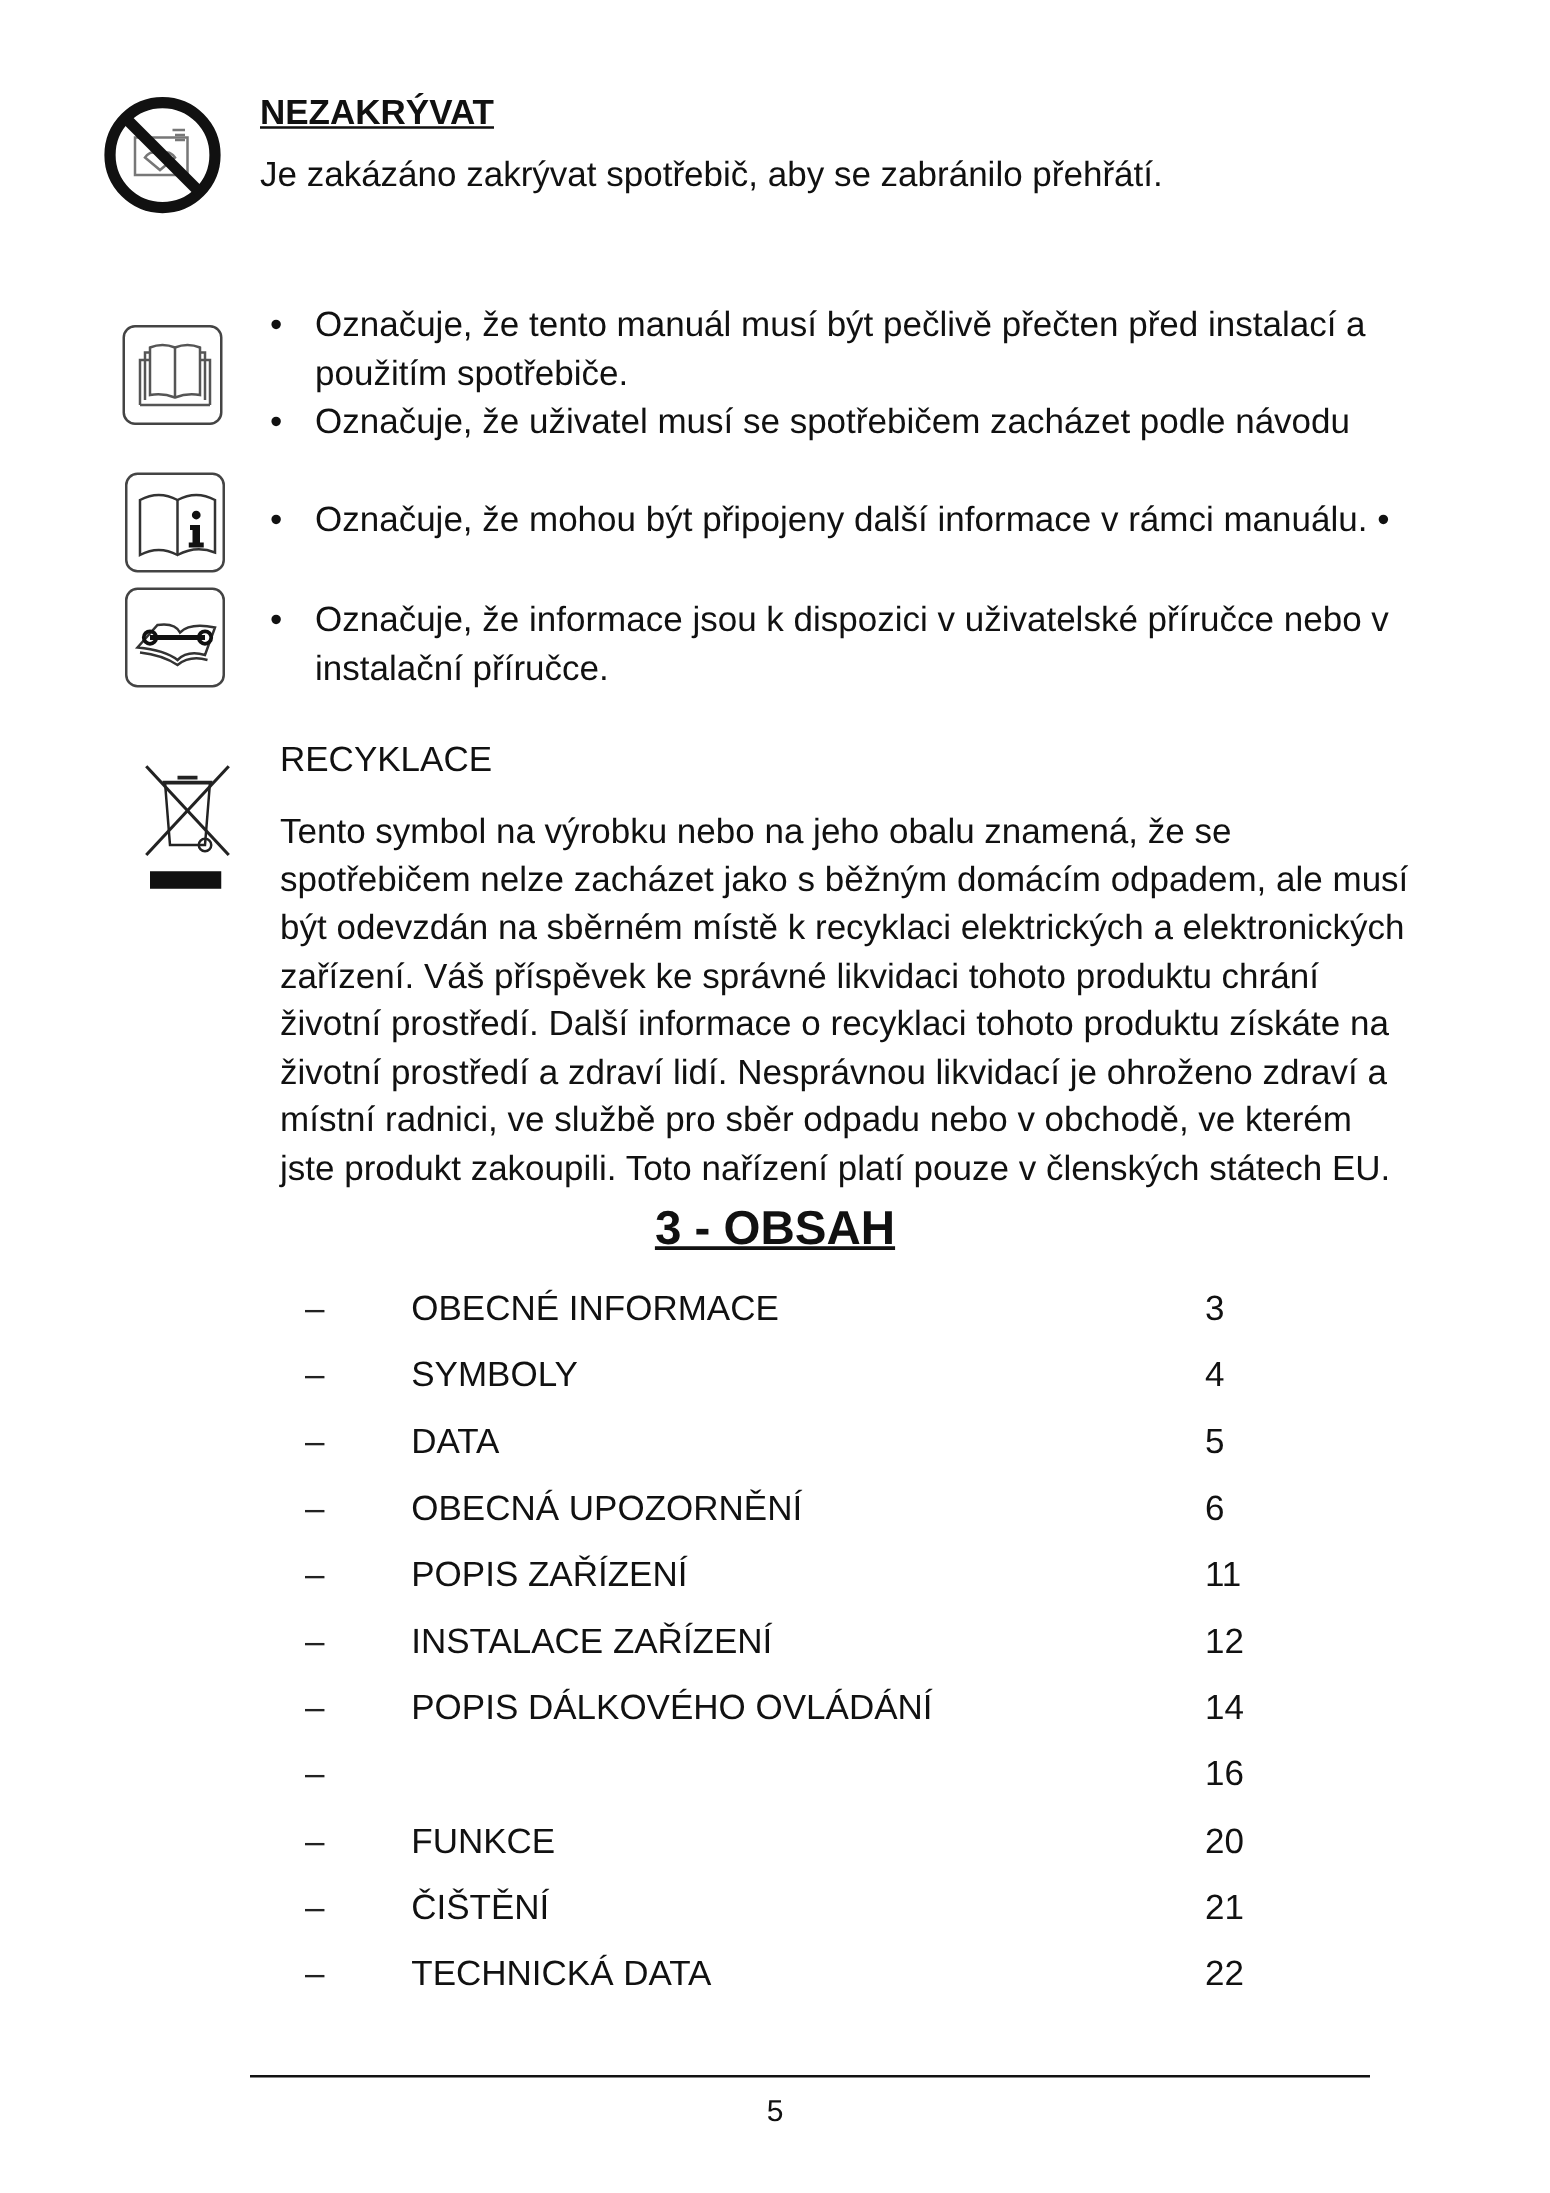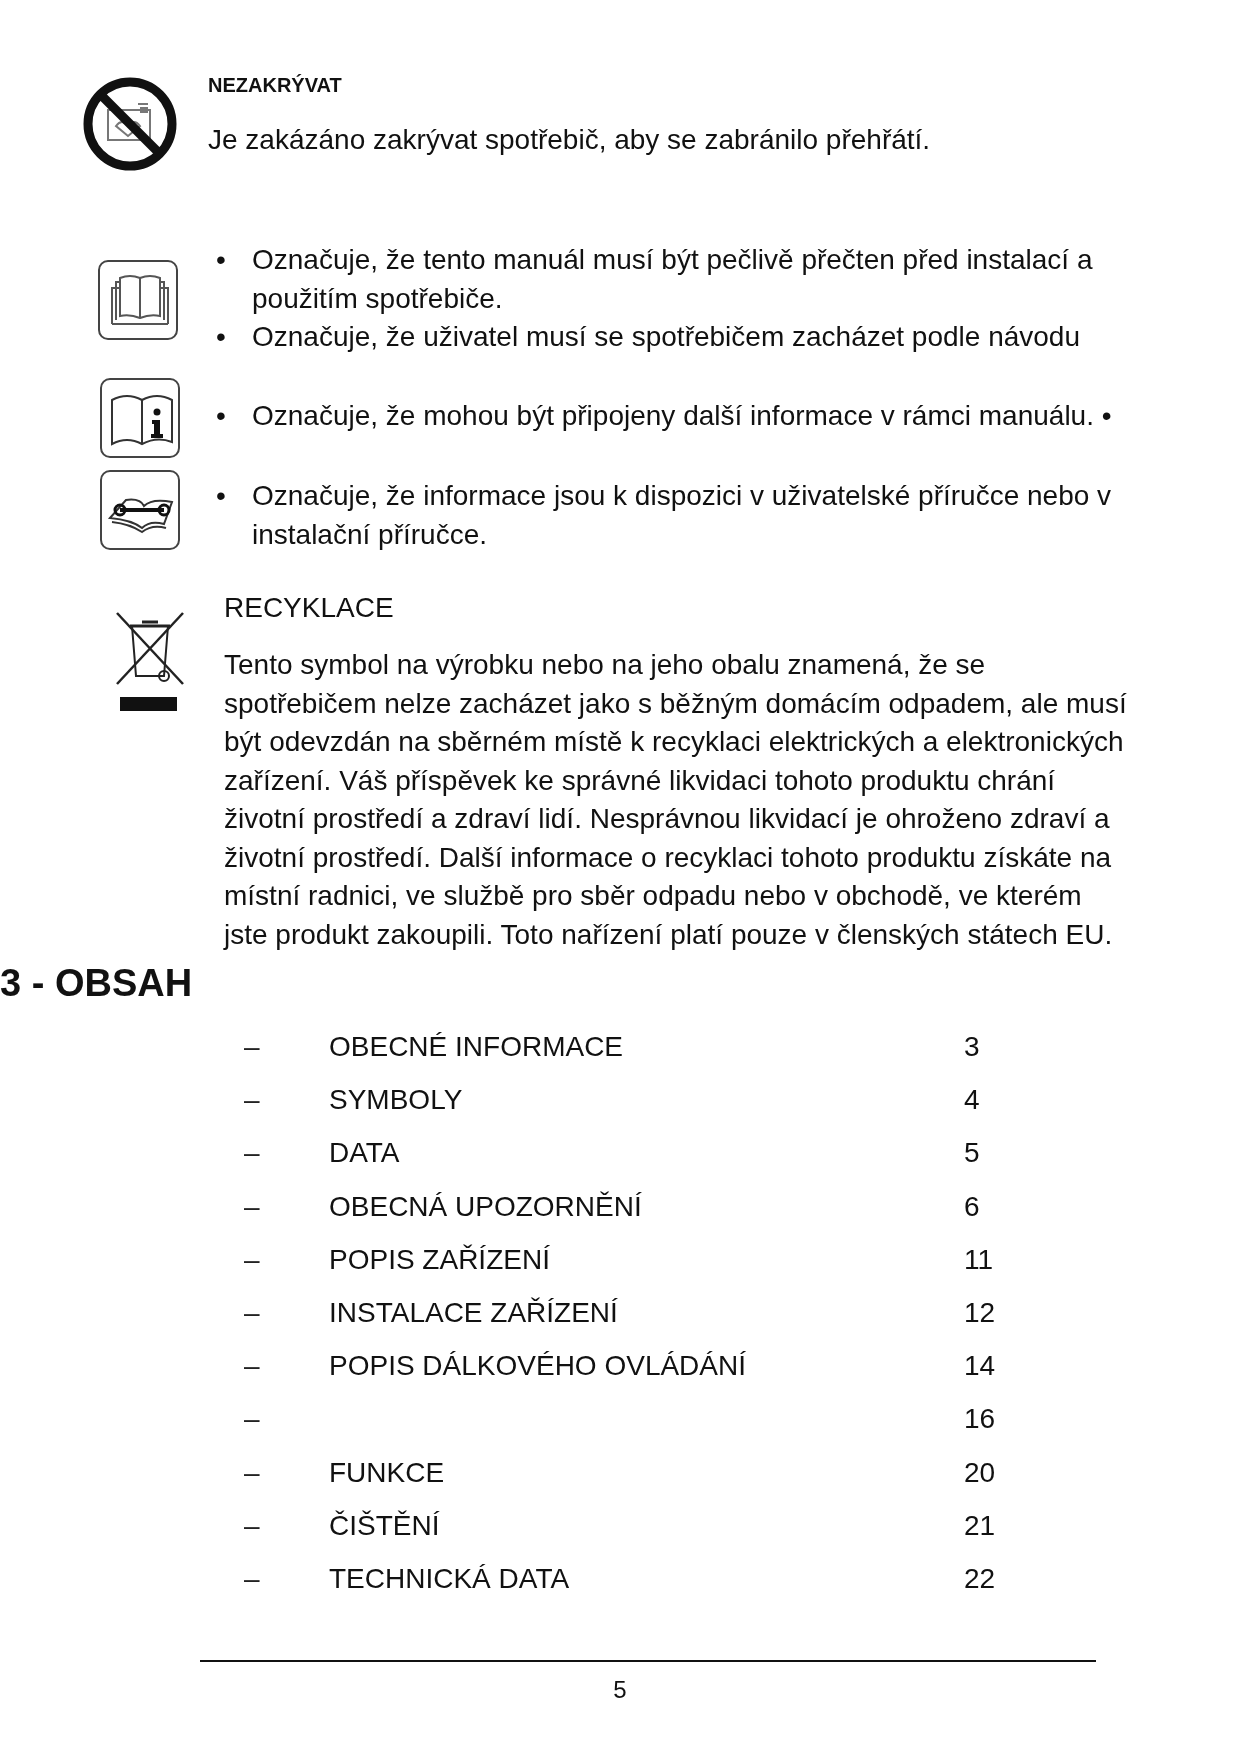--- a/index.html
+++ b/index.html
@@ -1,20 +1,20 @@
 <!DOCTYPE html>
 <html><head>
 <meta charset="utf-8">
 <style>
   html, body { margin: 0; padding: 0; background: #ffffff; }
   body { width: 1240px; height: 1754px; position: relative; overflow: hidden;
          font-family: "Liberation Sans", sans-serif; color: #111111; }
   .abs { position: absolute; }
   .txt { font-size: 28px; line-height: 38.5px; white-space: nowrap; margin-top: 10px; }
-  .h-bold { font-weight: bold; font-size: 20px; }
+  .h-bold { font-weight: bold; font-size: 28px; text-decoration: underline; }
   .icon-box { position: absolute; width: 80px; height: 80px; border: 2px solid #444; border-radius: 10px; box-sizing: border-box; }
   .icon-box svg { position: absolute; left: 0; top: 0; }
   .bullet-row { position: absolute; left: 216px; font-size: 28px; line-height: 38.5px; }
   .bullet-dot { position: absolute; left: 0; top: 0; width: 20px; }
   .bullet-text { position: absolute; left: 36px; top: 0; white-space: nowrap; }
   .para { position: absolute; left: 224px; font-size: 28px; line-height: 38.5px; margin-top: 28px; }
   .para div { white-space: nowrap; }
   .toc-row { position: absolute; left: 244px; width: 800px; height: 40px; font-size: 28px; line-height: 40px; }
   .toc-dash { position: absolute; left: 0; top: 0; color: #222; }
   .toc-title { position: absolute; left: 85px; top: 0; white-space: nowrap; }
@@ -98,27 +98,27 @@
     <line x1="69" y1="3" x2="3" y2="74" stroke="#222" stroke-width="2.5"></line>
     <rect x="6" y="87" width="57" height="14" fill="#111"></rect>
   </svg>
 </div>
 <div class="abs txt" style="left:224px;top:579px;">RECYKLACE</div>
 <div class="para" style="top:618px;">
   <div>Tento symbol na výrobku nebo na jeho obalu znamená, že se</div>
   <div>spotřebičem nelze zacházet jako s běžným domácím odpadem, ale musí</div>
   <div>být odevzdán na sběrném místě k recyklaci elektrických a elektronických</div>
   <div>zařízení. Váš příspěvek ke správné likvidaci tohoto produktu chrání</div>
+  <div>životní prostředí. Další informace o recyklaci tohoto produktu získáte na</div>
   <div>životní prostředí a zdraví lidí. Nesprávnou likvidací je ohroženo zdraví a</div>
-  <div>životní prostředí. Další informace o recyklaci tohoto produktu získáte na</div>
   <div>místní radnici, ve službě pro sběr odpadu nebo v obchodě, ve kterém</div>
   <div>jste produkt zakoupili. Toto nařízení platí pouze v členských státech EU.</div>
 </div>
 
-<div class="abs" style="left:0;width:1240px;text-align:left;top:962px;font-size:38px;font-weight:bold;">3 - OBSAH</div>
+<div class="abs" style="left:0;width:1240px;text-align:center;top:962px;font-size:38px;font-weight:bold;text-decoration:underline;">3 - OBSAH</div>
 
 <div id="toc-list">
     <div class="toc-row" style="top: 1027px;">
       <span class="toc-dash">–</span>
       <span class="toc-title">OBECNÉ INFORMACE</span>
       <span class="toc-page">3</span>
     </div>
     <div class="toc-row" style="top: 1080.2px;">
       <span class="toc-dash">–</span>
       <span class="toc-title">SYMBOLY</span>

